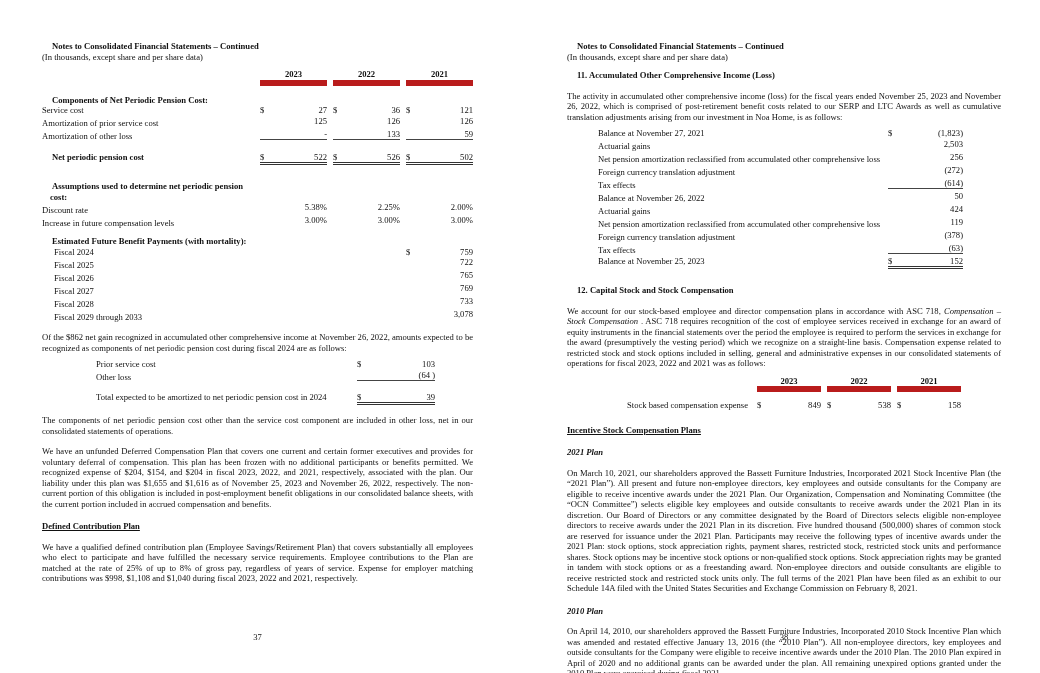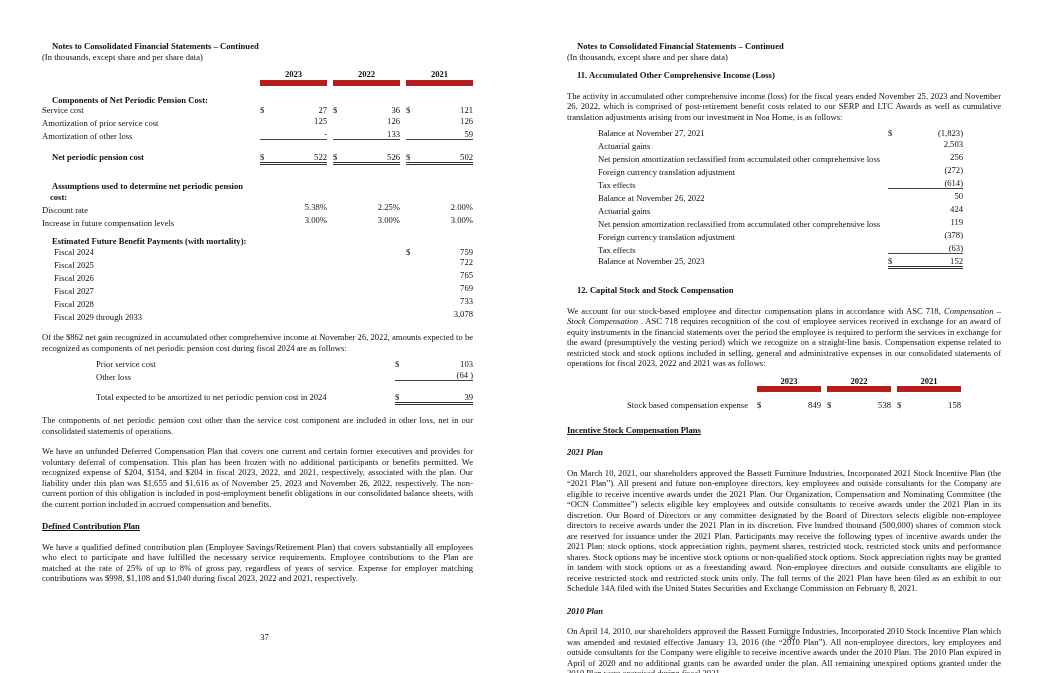--- a/index.html
+++ b/index.html
@@ -19,35 +19,35 @@
   .tval { display:flex; justify-content:space-between; margin-left:6px; }
   .ul  { border-bottom:1px solid #444; }
   .dbl { border-bottom:3px double #333; }
   .ycell { text-align:center; font-weight:bold; border-bottom:6px solid #b91c1c; margin-left:6px; }
   
   .cols3 .tval, .cols3 .ycell { width:67px; }
   
   .benefits .tval { width:67px; }
   .benefits .tlabel { padding-left:12px; }
   
-  .amort { }
+  .amort { margin-right:38px; }
   .amort .tlabel { padding-left:54px; }
   .amort .tval { width:78px; }
   
   .aoci { margin-right:38px; }
   .aoci .tlabel { padding-left:31px; }
   .aoci .tval { width:75px; }
   
   .stock { margin-right:40px; }
   .stock .tlabel { padding-left:60px; }
   .stock .tval, .stock .ycell { width:64px; }
   .mt6{margin-top:6px} .mt7{margin-top:7px} .mt8{margin-top:8px} .mt9{margin-top:9px}
   .mt10{margin-top:10px} .mt12{margin-top:12px} .mt14{margin-top:14px} .mt16{margin-top:16px}
   .indent8 { padding-left:8px; }
-  .pagenum { position:absolute; top:591px; left:7px; width:100%; text-align:center; }
+  .pagenum { position:absolute; top:591px; left:0; width:100%; text-align:center; }
 </style>
 </head>
 <body>
 
 <div class="page page-left">
   <div>
     <div class="b">Notes to Consolidated Financial Statements – Continued</div>
     <div>(In thousands, except share and per share data)</div>
   </div>
 

